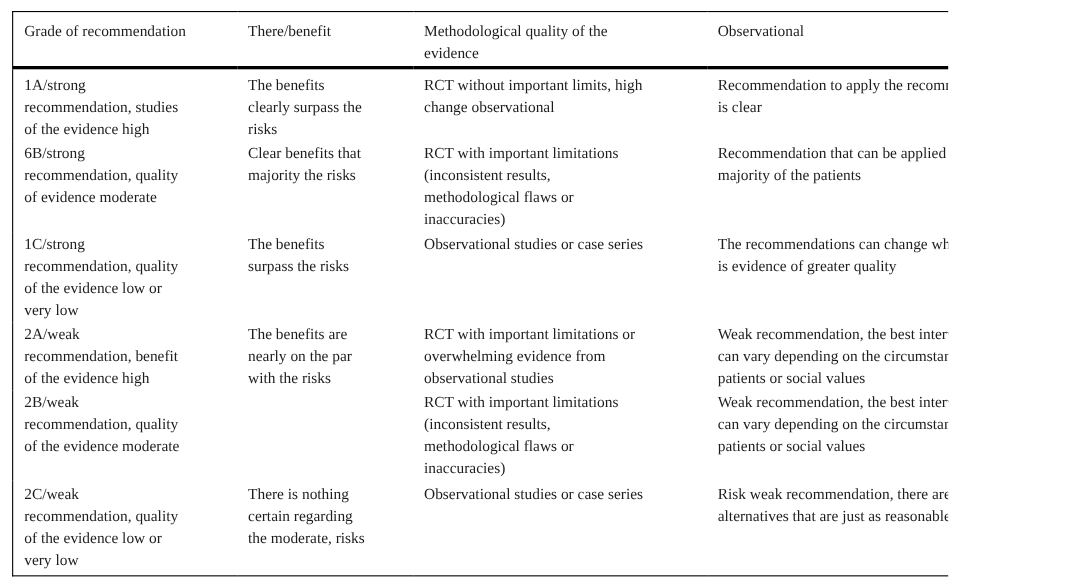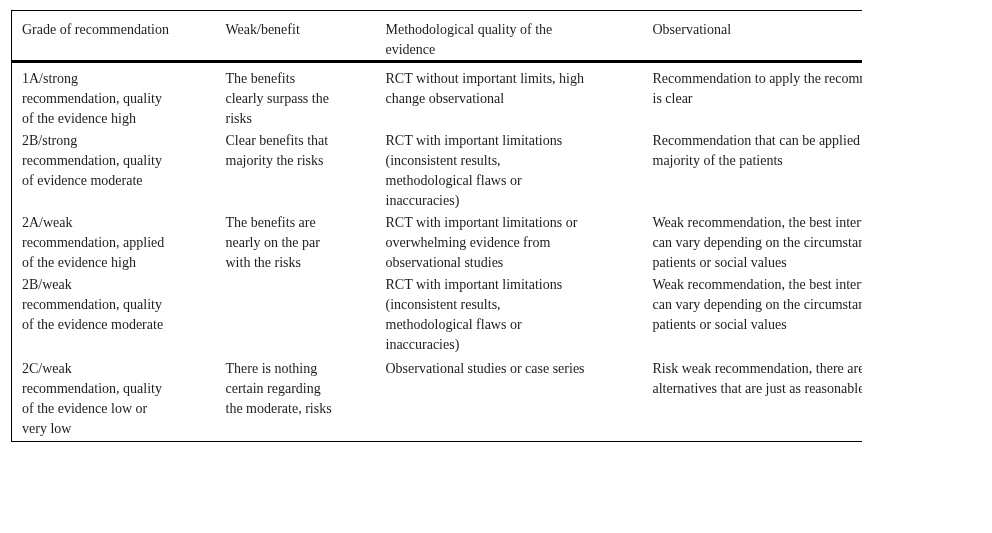--- a/index.html
+++ b/index.html
@@ -55,55 +55,66 @@
   <table class="grade-table">
     <colgroup>
       <col style="width:204px">
       <col style="width:160px">
       <col style="width:267px">
       <col style="width:339px">
     </colgroup>
     <thead>
       <tr>
         <th>Grade of recommendation</th>
-        <th>Weak/benefit</th>
+        <th>There/benefit</th>
         <th>Methodological quality of the
 evidence</th>
         <th>Observational</th>
       </tr>
     </thead>
     <tbody>
       <tr class="r0">
         <td>1A/strong
-recommendation, quality
+recommendation, studies
 of the evidence high</td>
         <td>The benefits
 clearly surpass the
 risks</td>
         <td>RCT without important limits, high
 change observational</td>
         <td>Recommendation to apply the recommendation
 is clear</td>
       </tr>
       <tr class="r1">
-        <td>2B/strong
+        <td>6B/strong
 recommendation, quality
 of evidence moderate</td>
         <td>Clear benefits that
 majority the risks</td>
         <td>RCT with important limitations
 (inconsistent results,
 methodological flaws or
 inaccuracies)</td>
         <td>Recommendation that can be applied in the
 majority of the patients</td>
       </tr>
+      <tr class="r2">
+        <td>1C/strong
+recommendation, quality
+of the evidence low or
+very low</td>
+        <td>The benefits
+surpass the risks</td>
+        <td>Observational studies or case series</td>
+        <td>The recommendations can change when there
+is evidence of greater quality</td>
+      </tr>
       <tr class="r3">
         <td>2A/weak
-recommendation, applied
+recommendation, benefit
 of the evidence high</td>
         <td>The benefits are
 nearly on the par
 with the risks</td>
         <td>RCT with important limitations or
 overwhelming evidence from
 observational studies</td>
         <td>Weak recommendation, the best intervention
 can vary depending on the circumstances of the
 patients or social values</td>

